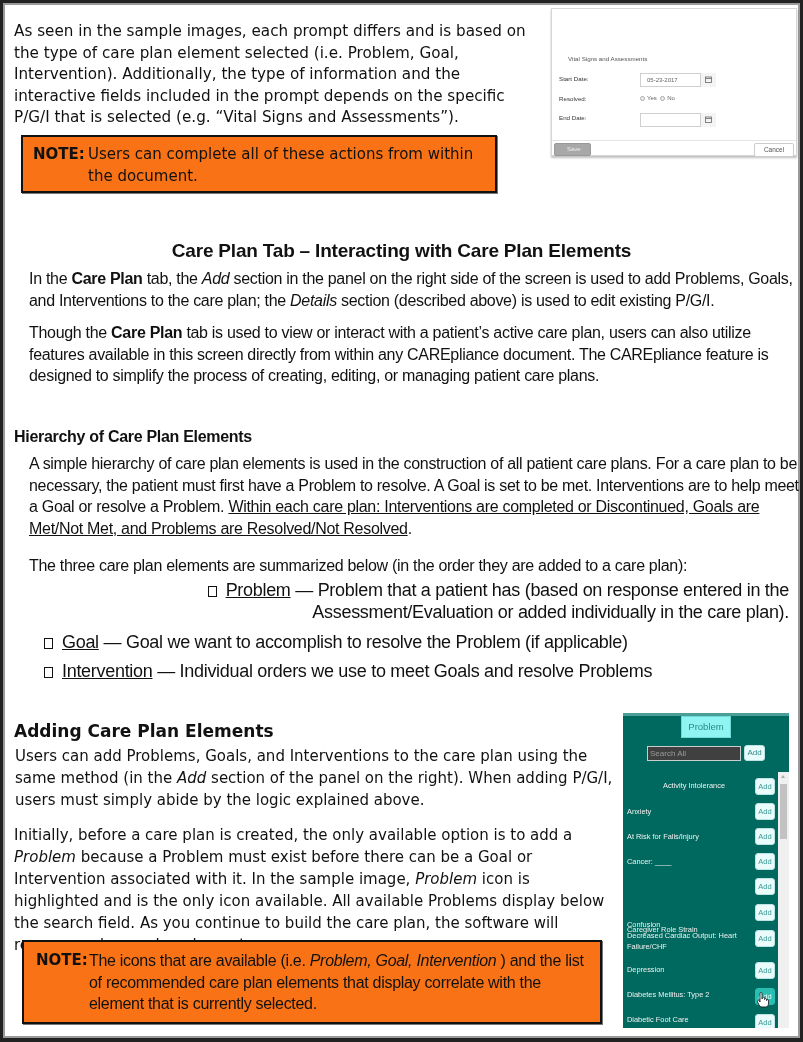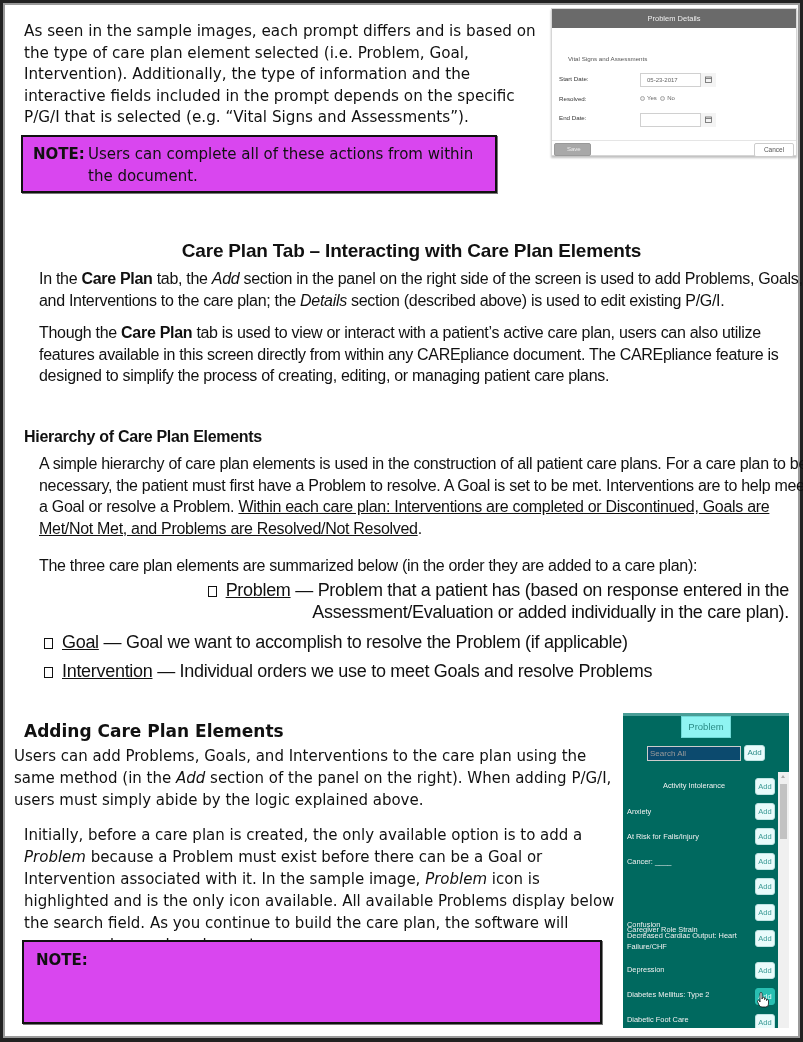--- a/index.html
+++ b/index.html
@@ -6,34 +6,34 @@
   html, body { width: 803px; height: 1042px; background: #ffffff; overflow: hidden; }
   body { font-family: "DejaVu Sans", sans-serif; color: #111; position: relative; }
 
   .page-frame {
     position: absolute; left: 0; top: 0; width: 803px; height: 1042px;
     border-left: 3px solid #222; border-right: 3px solid #222;
     border-top: 3px solid #222; border-bottom: 4px solid #222;
     box-shadow: inset 2px 2px 0 #9a9a9a, inset -2px -2px 0 #9a9a9a;
   }
 
-  .txt { position: absolute; font-size: 15px; line-height: 21.6px; color: #111; margin-left: 10px; }
+  .txt { position: absolute; font-size: 15px; line-height: 21.6px; color: #111; }
   .cond { font-family: "Liberation Sans", sans-serif; font-size: 16px; letter-spacing: -0.3px; }
   .bold { font-weight: bold; }
   .ital { font-style: italic; }
   .ul { text-decoration: underline; }
 
   
   #intro { left: 14px; top: 21px; width: 520px; font-size: 15.2px; line-height: 21.6px; }
 
   
   .note-box {
     position: absolute; border: 2px solid #111;
     box-shadow: 1px 1px 0 #777;
-    background: #d946ef;
+    background: #f97316;
   }
   .note-box .lbl { font-weight: bold; position: absolute; left: 10px; top: 7px; }
   .note-box .body { position: absolute; }
   #note1 { left: 21px; top: 135px; width: 476px; height: 58px; }
   #note1 .lbl, #note1 .body { font-size: 15px; line-height: 21.6px; }
   #note1 .body { left: 65px; top: 7px; width: 400px; text-indent: 0; }
 
   
   .dialog {
     position: absolute; left: 551px; top: 8px; width: 246px; height: 148px;
@@ -87,21 +87,21 @@
     font-family: "Liberation Sans", sans-serif;
     overflow: hidden;
   }
   .panel .tab-problem {
     position: absolute; left: 58px; top: 0px; width: 50px; height: 22px;
     background: #8ff4f2; color: #2b8b86; font-size: 9.5px; text-align: center; line-height: 20px;
     border: 1px solid #6fd9d6;
   }
   .panel .search {
     position: absolute; left: 24px; top: 30px; width: 94px; height: 15px;
-    background: #0c4a6e; border: 1px solid #ccc; font-size: 8px; color: #9a9a9a;
+    background: #404040; border: 1px solid #ccc; font-size: 8px; color: #9a9a9a;
     line-height: 13px; padding-left: 2px;
   }
   .panel .search-add {
     position: absolute; left: 121px; top: 29px; width: 21px; height: 16px;
     background: #e9fbfb; border: 1px solid #bfe3e2; border-radius: 3px;
     font-size: 8px; color: #2b8b86; text-align: center; line-height: 14px;
   }
   .panel .list { position: absolute; left: 0; top: 54px; width: 154px; height: 261px; }
   .panel .item { position: absolute; left: 4px; width: 120px; color: #f1f1f1; font-size: 7.4px; line-height: 11px; }
   .panel .item-add {
@@ -128,21 +128,20 @@
 <div class="page-frame"></div>
 
 <p id="intro" class="txt">As seen in the sample images, each prompt differs and is based on the type of care plan element selected (i.e. Problem, Goal, Intervention). Additionally, the type of information and the interactive fields included in the prompt depends on the specific P/G/I that is selected (e.g. “Vital Signs and Assessments”).</p>
 
 <div id="note1" class="note-box">
   <span class="lbl">NOTE:</span>
   <span class="body"><span style="display:inline-block;width:0"></span><span>Users can complete all of these actions from within the document.</span></span>
 </div>
 
 <div class="dialog">
-  <div class="hdr">Problem Details</div>
   <div class="sub">Vital Signs and Assessments</div>
   <div class="lab" style="top:66px">Start Date:</div>
   <div class="date-input" style="top:64px"><span>05-23-2017</span></div>
   <div class="cal-btn" style="top:64px">
     <svg width="7" height="7" viewBox="0 0 7 7">
         <rect x="0.5" y="1" width="6" height="5.5" fill="none" stroke="#666" stroke-width="0.8"></rect>
         <line x1="0.5" y1="2.5" x2="6.5" y2="2.5" stroke="#666" stroke-width="0.8"></line>
       </svg>
   </div>
   <div class="lab" style="top:86px">Resolved:</div>
@@ -172,25 +171,26 @@
 <h3 class="txt cond bold" style="left:14px; top:426px;">Hierarchy of Care Plan Elements</h3>
 <p class="txt cond para" style="top:453px"><span>A simple hierarchy of care plan elements is used in the construction of all patient care plans. For a care plan to be necessary, the patient must first have a Problem to resolve. A Goal is set to be met. Interventions are to help meet a Goal or resolve a Problem. </span><span class="ul">Within each care plan: Interventions are completed or Discontinued, Goals are Met/Not Met, and Problems are Resolved/Not Resolved</span><span>.</span></p>
 <p class="txt cond para" style="top:555px">The three care plan elements are summarized below (in the order they are added to a care plan):</p>
 
 <div class="bullet" style="top:580px; width:745px;"><span class="box-glyph"></span><span class="ul">Problem</span><span> — Problem that a patient has (based on response entered in the Assessment/Evaluation or added individually in the care plan).</span></div>
 <div class="bullet" style="top:601px; left:62px; width:700px; line-height:29px;"></div>
 <div class="bullet" style="top:632px"><span class="box-glyph"></span><span class="ul">Goal</span><span> — Goal we want to accomplish to resolve the Problem (if applicable)</span></div>
 <div class="bullet" style="top:661px"><span class="box-glyph"></span><span class="ul">Intervention</span><span> — Individual orders we use to meet Goals and resolve Problems</span></div>
 
 <h3 class="txt bold" style="left:14px; top:721px; font-size:17px;">Adding Care Plan Elements</h3>
-<p class="txt" style="left:4px; top:745px; width:598px; font-size:15px; line-height:22px;"><span>Users can add Problems, Goals, and Interventions to the care plan using the same method (in the </span><span class="ital">Add</span><span> section of the panel on the right). When adding P/G/I, users must simply abide by the logic explained above.</span></p>
+<p class="txt" style="left:15px; top:745px; width:598px; font-size:15px; line-height:22px;"><span>Users can add Problems, Goals, and Interventions to the care plan using the same method (in the </span><span class="ital">Add</span><span> section of the panel on the right). When adding P/G/I, users must simply abide by the logic explained above.</span></p>
 <p class="txt" style="left:14px; top:824px; width:600px; font-size:15px; line-height:22px;"><span>Initially, before a care plan is created, the only available option is to add a </span><span class="ital">Problem</span><span> because a Problem must exist before there can be a Goal or Intervention associated with it. In the sample image, </span><span class="ital">Problem</span><span> icon is highlighted and is the only icon available. All available Problems display below the search field. As you continue to build the care plan, the software will recommend care plan elements.</span></p>
 
 <div id="note2" class="note-box">
   <span class="lbl">NOTE:</span>
+  <span class="body"><span>The icons that are available (i.e. </span><span class="ital">Problem, Goal, Intervention</span><span> ) and the list of recommended care plan elements that display correlate with the element that is currently selected.</span></span>
 </div>
 
 <div class="panel">
   <div class="tab-problem">Problem</div>
   <div class="search">Search All</div>
   <div class="search-add">Add</div>
   <div class="list" id="panel-list">
       <div class="item" style="top: 10px; margin-left: 36px;">Activity Intolerance</div>
       <div class="item-add" style="top: 8px;">Add</div>
       <div class="item" style="top: 36px;">Anxiety</div>

